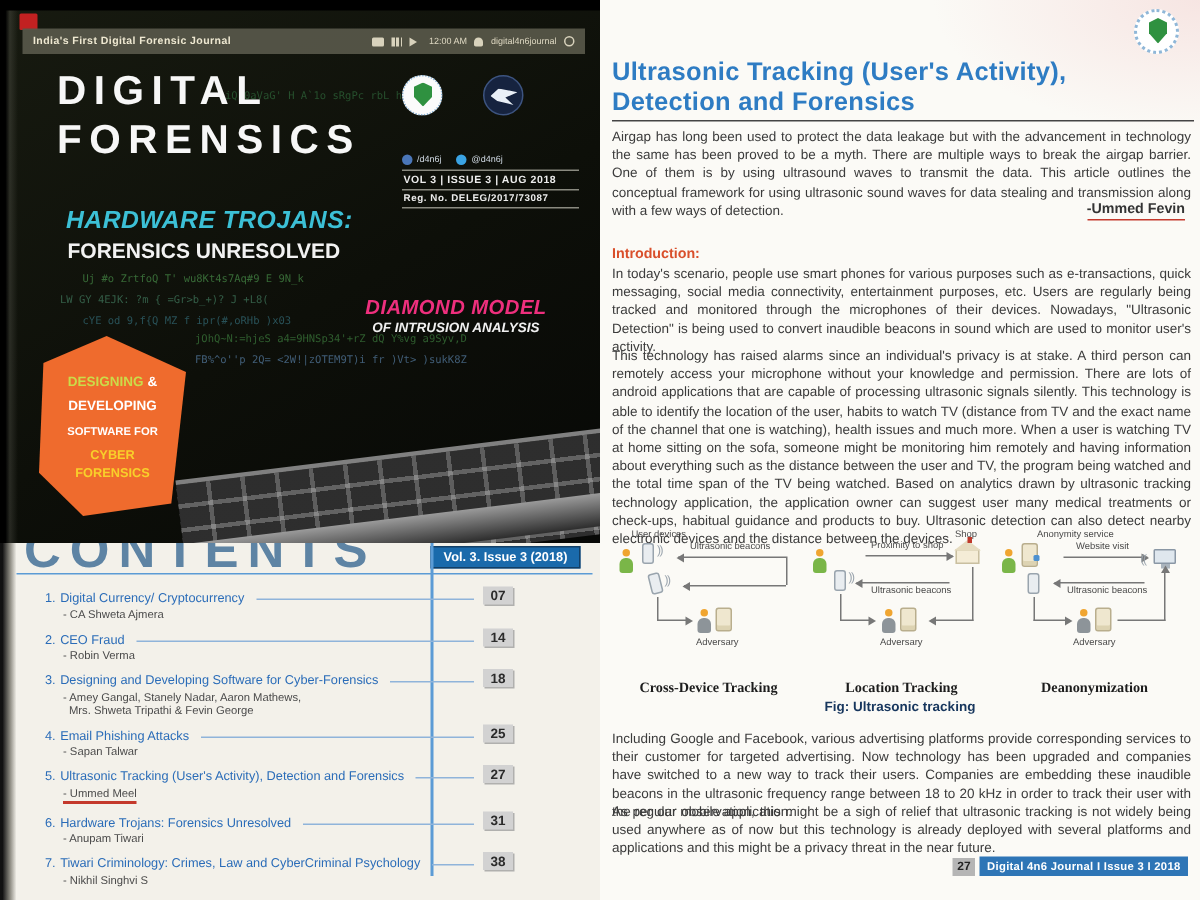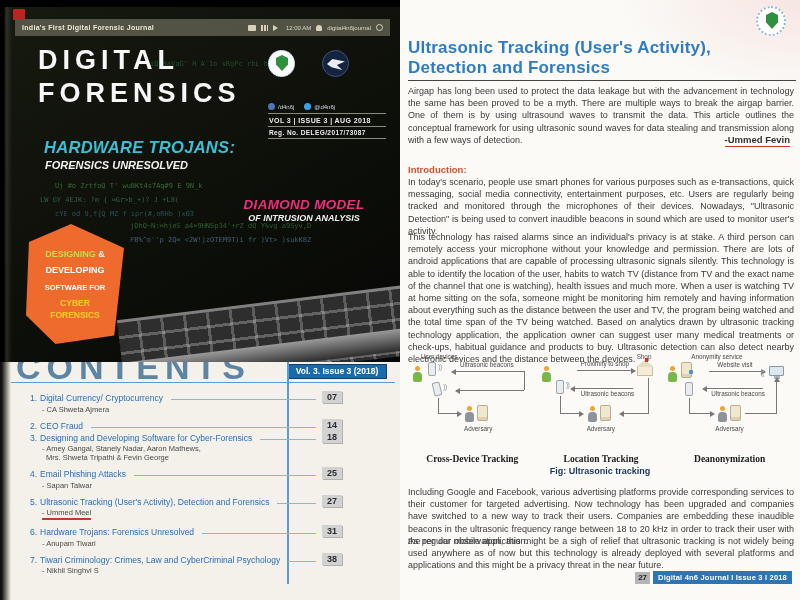--- a/index.html
+++ b/index.html
@@ -26,21 +26,21 @@
   .logo-shield-cover::after{content:'';position:absolute;left:7px;top:4px;width:12px;height:16px;background:#2f9140;clip-path:polygon(50% 0,100% 18%,100% 60%,50% 100%,0 60%,0 18%);}
   .logo-eagle{left:322px;top:50px;background:#16233f;border:1px solid #3d5480;}
   .logo-eagle::after{content:'';position:absolute;left:4px;top:8px;width:18px;height:11px;background:#e9eff6;clip-path:polygon(0 45%,30% 0,100% 22%,55% 55%,85% 100%,25% 75%);}
   .soc-row{position:absolute;left:268px;top:103px;width:120px;display:flex;gap:10px;align-items:center;}
   .soc{display:flex;gap:3px;align-items:center;font-size:6px;color:#cfd8e2;}
   .dot{width:7px;height:7px;border-radius:50%;}
   .issue-box{position:absolute;left:268px;top:113px;width:118px;color:#ececec;}
   .iss-line{border-top:1px solid #8a8a80;padding:2.5px 1px 2px;font-weight:bold;font-size:7px;letter-spacing:.4px;white-space:nowrap;}
   .iss-line.last{border-bottom:1px solid #8a8a80;font-size:6.5px;}
   .feat1-t{position:absolute;left:44px;top:138px;font-style:italic;font-weight:900;font-size:16.5px;color:#3cc0d6;letter-spacing:.3px;}
-  .feat1-s{position:absolute;left:45px;top:159px;font-style:italic;font-weight:800;font-size:11px;color:#f2f2f2;}
+  .feat1-s{position:absolute;left:45px;top:159px;font-weight:800;font-size:14px;color:#f2f2f2;}
   .dm-wrap{position:absolute;left:236px;top:197px;width:136px;text-align:center;}
   .dm-t{font-style:italic;font-weight:900;font-size:13.5px;color:#ee2f7d;letter-spacing:.3px;}
   .dm-s{font-style:italic;font-weight:bold;font-size:9px;color:#f0f0f0;margin-top:1px;}
   .eff-wrap{position:absolute;left:242px;top:256px;width:128px;text-align:center;}
   .eff-1{font-style:italic;font-weight:bold;font-size:9.5px;color:#ececec;}
   .eff-2{font-style:italic;font-weight:900;font-size:15px;color:#80c23a;margin-top:2px;letter-spacing:.5px;}
   .eff-3{font-style:italic;font-weight:bold;font-size:8px;color:#ececec;margin-top:3px;white-space:nowrap;}
   .badge{position:absolute;left:26px;top:224px;width:98px;height:120px;background:#ef6b2d;clip-path:polygon(46% 0,100% 20%,90% 93%,30% 100%,0 76%,3% 15%);text-align:center;padding-top:25px;}
   .bd-l1{font-weight:bold;font-size:9px;}
   .bd-des{color:#cbdb49;} .bd-amp{color:#fff;}
@@ -208,20 +208,21 @@
         </div>
         <div class="toc-auth">- CA Shweta Ajmera</div>
       </div>
       <div>
         <div class="toc-row">
           <span class="toc-num">2.</span>
           <span class="toc-title">CEO Fraud</span>
           <span class="leader"></span>
           <span class="pagebox">14</span>
         </div>
+        <div class="toc-auth">- Robin Verma</div>
       </div>
       <div>
         <div class="toc-row">
           <span class="toc-num">3.</span>
           <span class="toc-title">Designing and Developing Software for Cyber-Forensics</span>
           <span class="leader"></span>
           <span class="pagebox">18</span>
         </div>
         <div class="toc-auth" style="margin-bottom:0;">- Amey Gangal, Stanely Nadar, Aaron Mathews,</div>
         <div class="toc-auth2">Mrs. Shweta Tripathi &amp; Fevin George</div>

